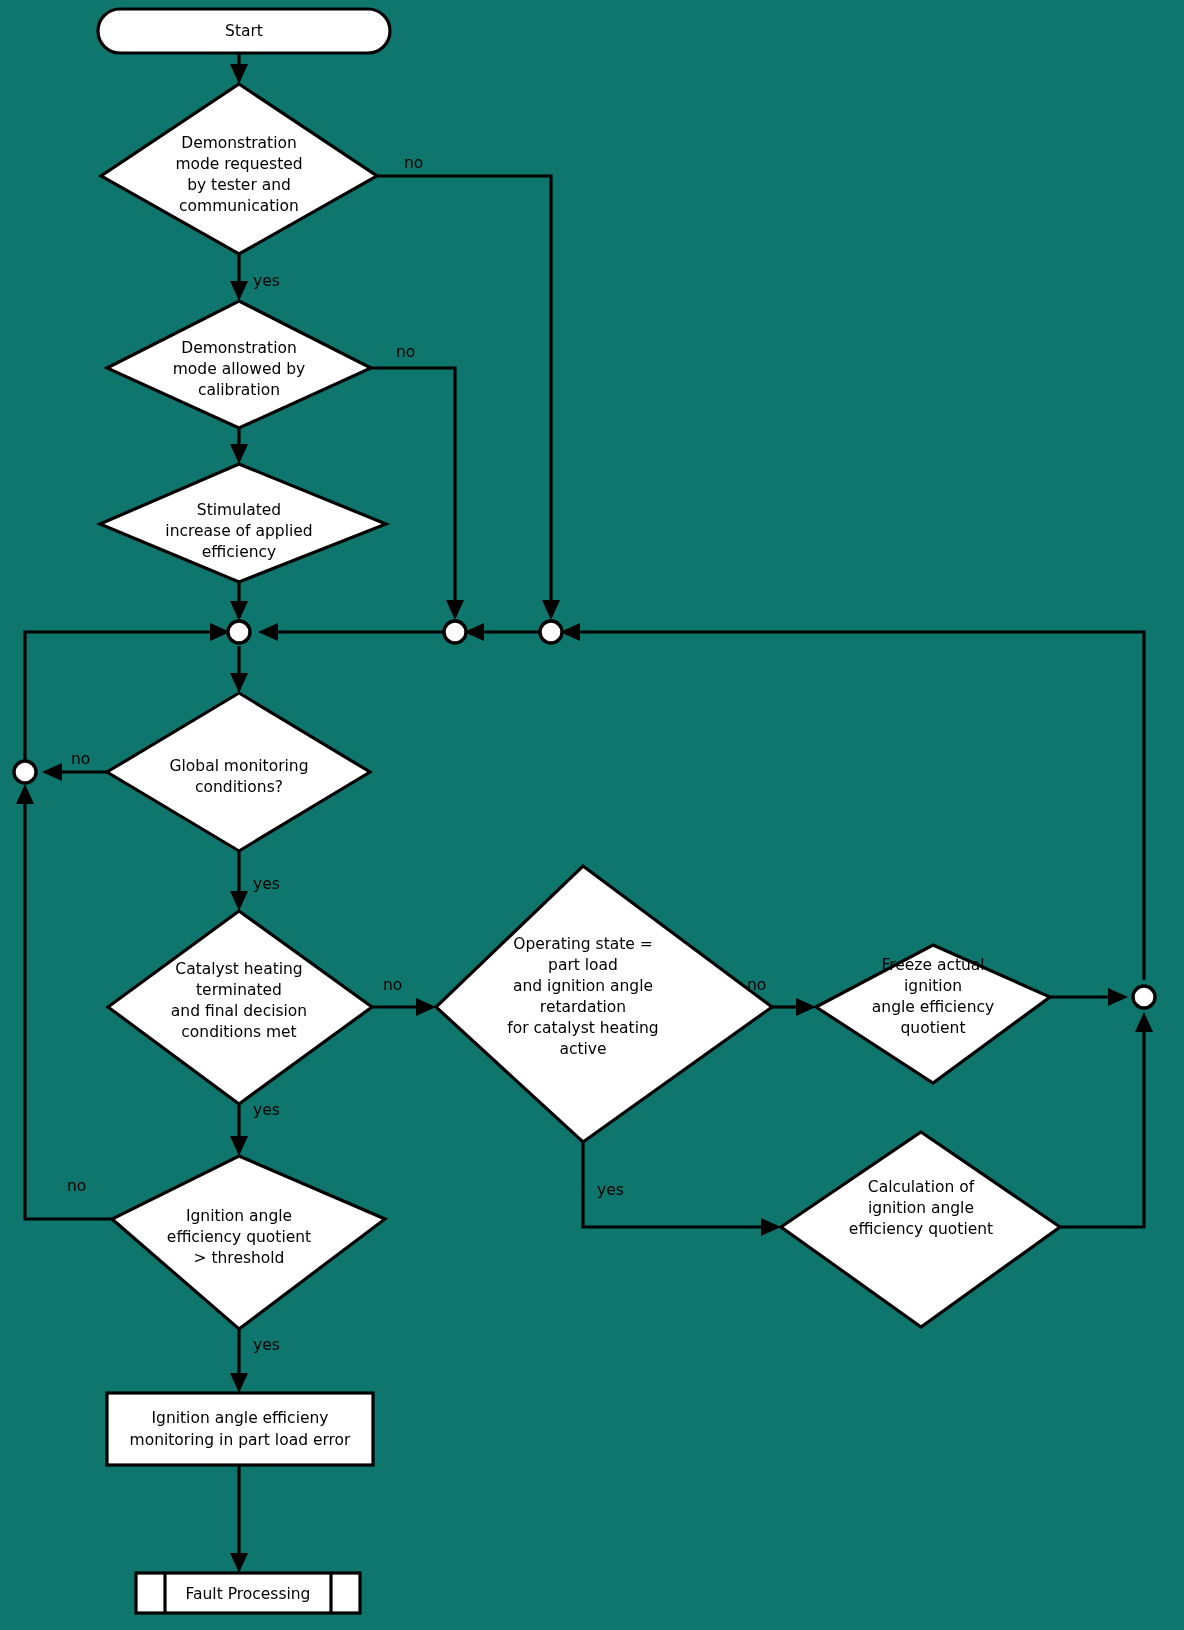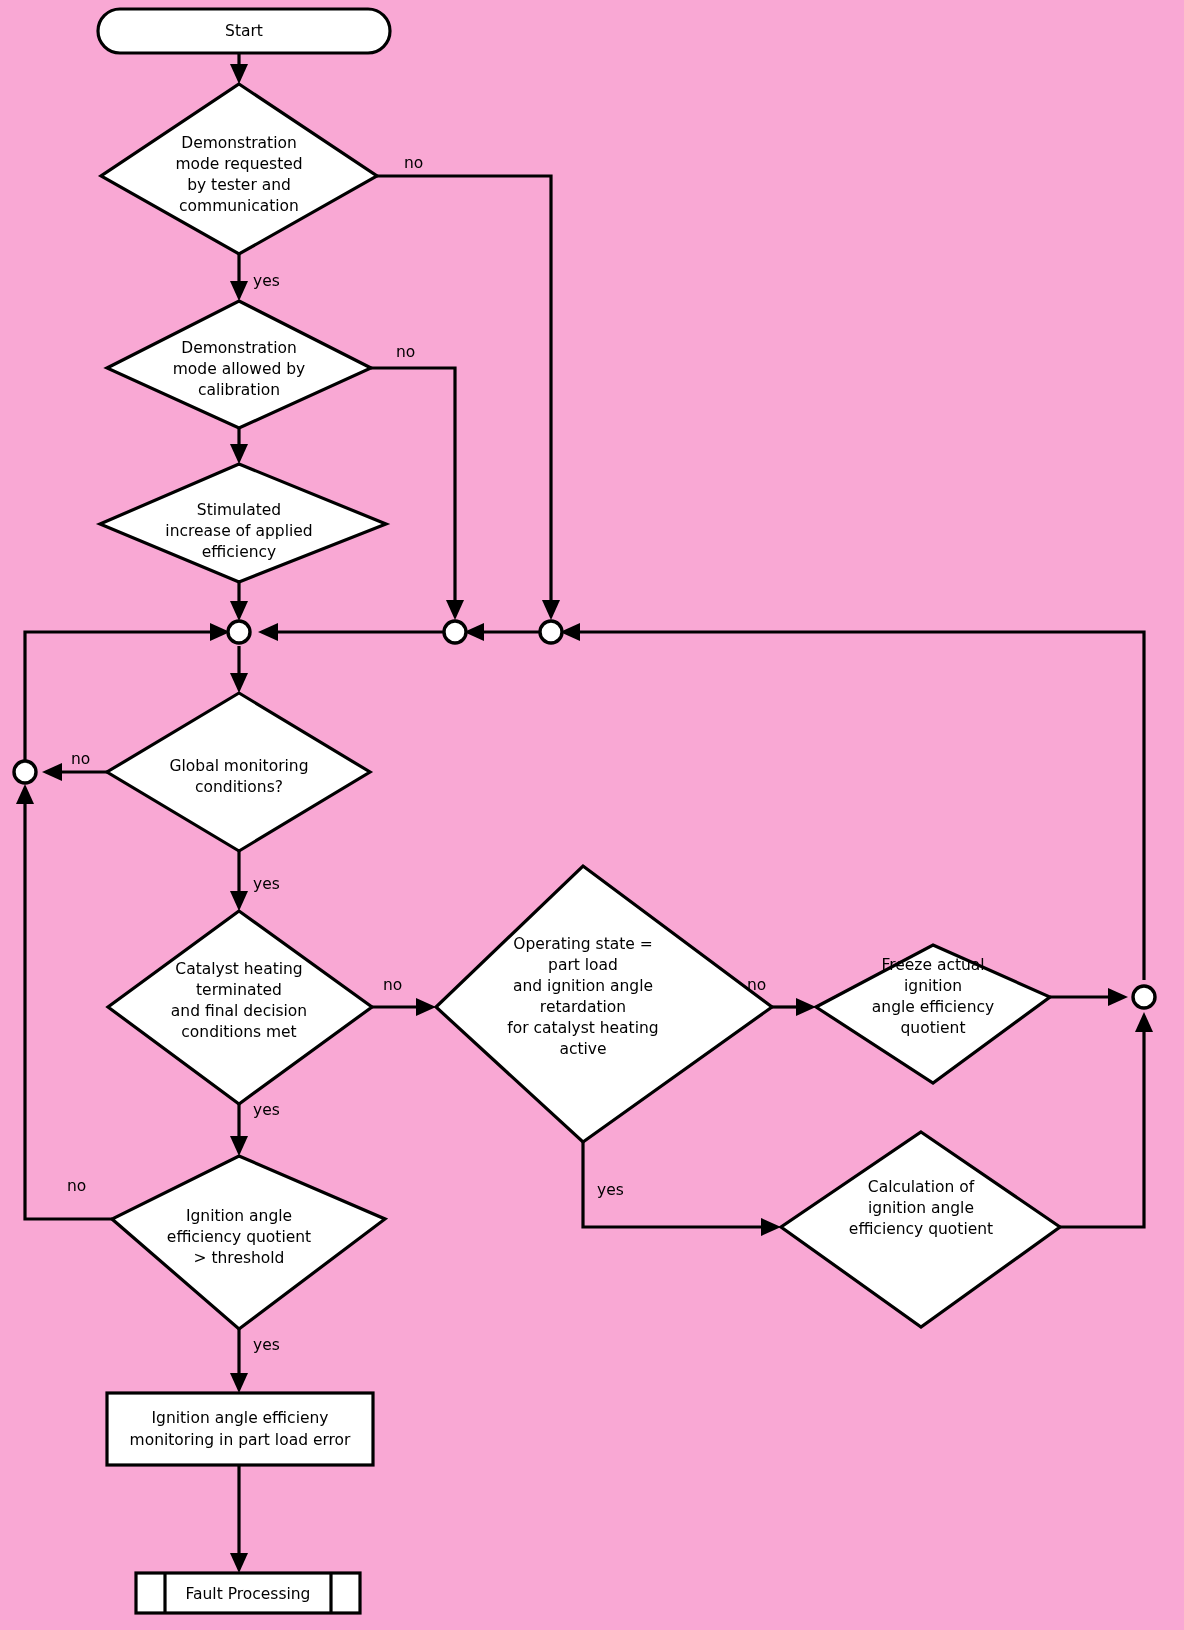--- a/index.html
+++ b/index.html
@@ -7,21 +7,21 @@
     padding: 0;
     background: #ffffff;
   }
   body {
     font-family: "DejaVu Sans", "Liberation Sans", sans-serif;
   }
   #flowchart-root {
     position: relative;
     width: 1184px;
     height: 1630px;
-    background: #f9a8d4;
+    background: #0f766e;
     overflow: hidden;
   }
   svg.chart {
     display: block;
     width: 1184px;
     height: 1630px;
   }
   .shape-stroke {
     fill: #ffffff;
     stroke: #000000;

